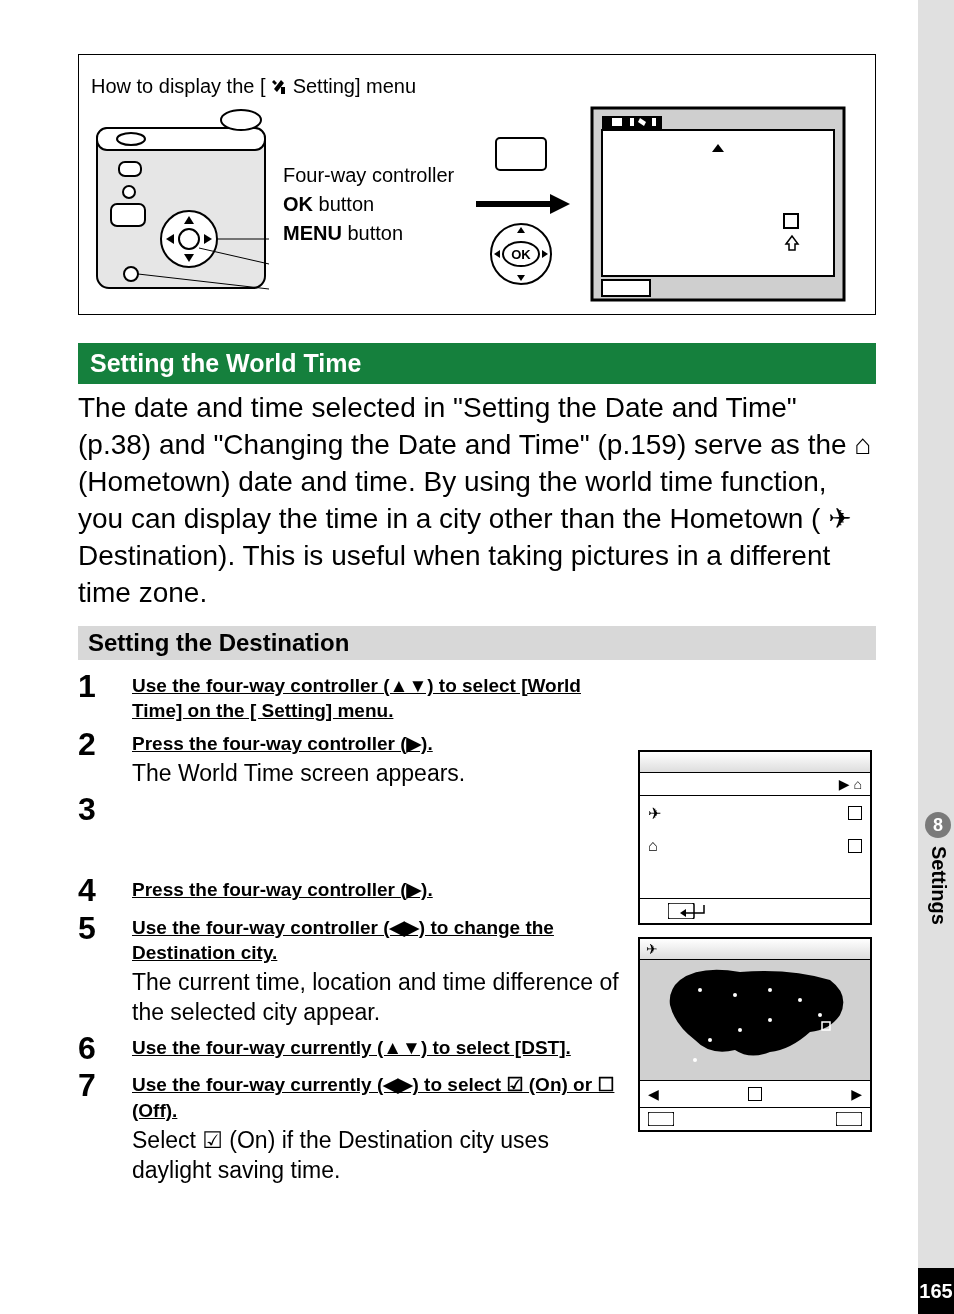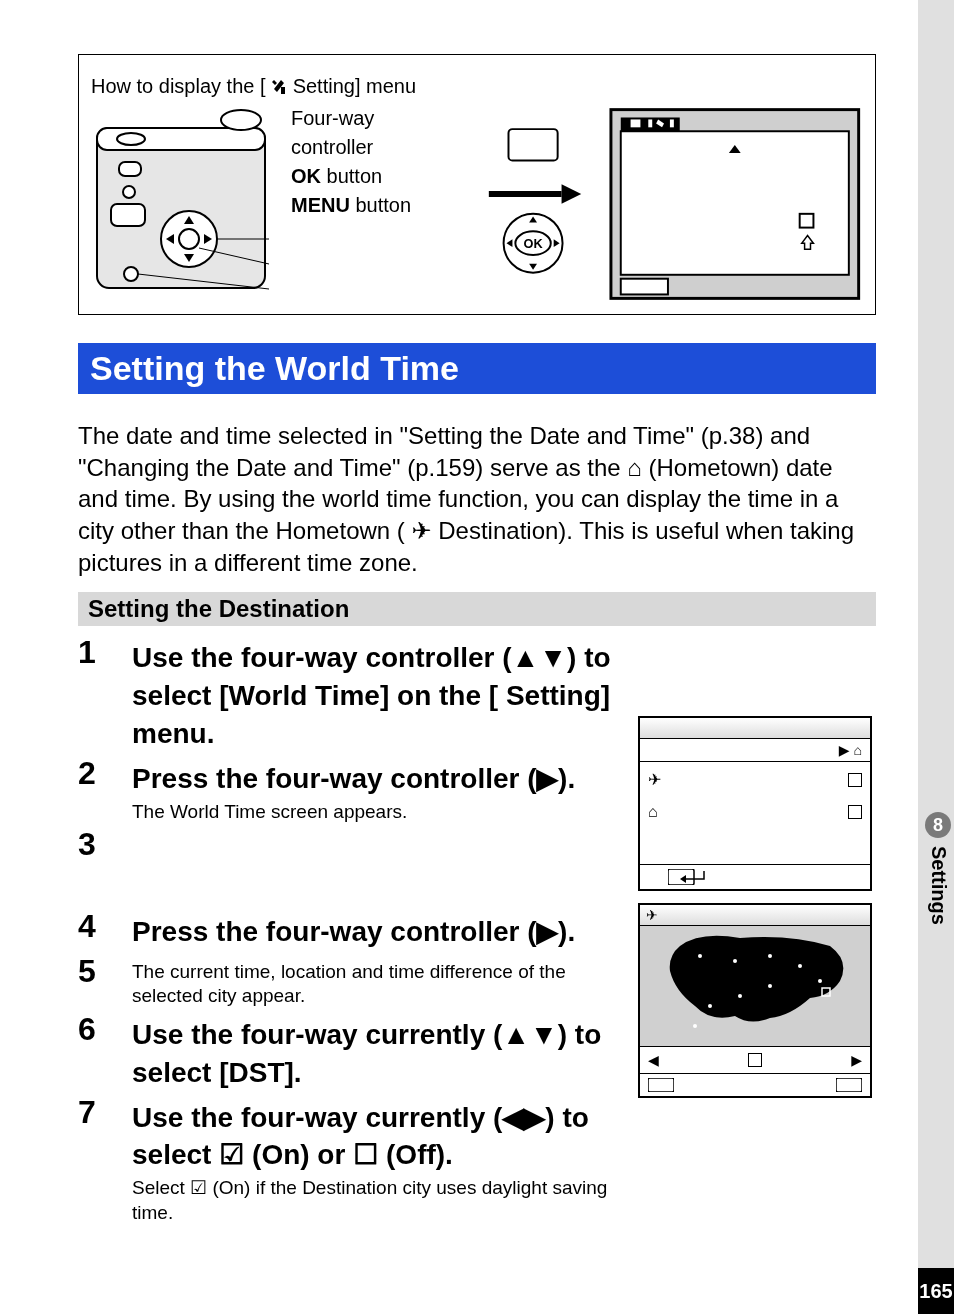--- a/index.html
+++ b/index.html
@@ -77,42 +77,42 @@
   }
   .howto-box {
     border: 1px solid #000;
     padding: 20px 12px 10px 12px;
   }
   .howto-title {
     font-size: 20px;
   }
   .howto-row {
     display: flex;
-    align-items: flex-start;
-    gap: 20px;
+    align-items: center;
+    gap: 12px;
     margin-top: 6px;
   }
   .camera-svg {
     flex: 0 0 auto;
   }
   .labels-col {
     font-size: 20px;
     line-height: 1.45;
   }
   .heading-bar {
-    background: #1d4ed8;
+    background: #15803d;
     color: #fff;
     font-weight: bold;
-    font-size: 34px;
+    font-size: 25px;
     padding: 6px 12px;
     margin-top: 28px;
   }
   .intro {
-    margin-top: 26px;
-    font-size: 24px;
+    margin-top: 6px;
+    font-size: 28px;
     line-height: 1.32;
   }
   .subheading-bar {
     background: #d8d8d8;
     font-weight: bold;
     padding: 3px 10px;
     margin-top: 14px;
     font-size: 24px;
   }
   .steps {
@@ -129,25 +129,26 @@
     width: 54px;
     line-height: 1.05;
     flex-shrink: 0;
   }
   .step-body {
     flex: 1;
     padding-top: 3px;
   }
   .step-title {
     font-weight: bold;
-    font-size: 28px;
+    font-size: 19px;
     line-height: 1.35;
+    text-decoration: underline;
   }
   .step-desc {
-    font-size: 19px;
+    font-size: 23px;
     line-height: 1.3;
     margin-top: 2px;
   }
   .steps-right-figs {
     float: right;
     width: 238px;
     margin-left: 12px;
   }
   .mini-screen {
     border: 2px solid #000;
@@ -390,20 +391,21 @@
       <div class="step">
         <div class="step-num">4</div>
         <div class="step-body" style="max-width:490px;">
           <div class="step-title">Press the four-way controller (▶).</div>
         </div>
       </div>
 
       <div class="step">
         <div class="step-num">5</div>
         <div class="step-body" style="max-width:490px;">
+          <div class="step-title">Use the four-way controller (◀▶) to change the Destination city.</div>
           <div class="step-desc">The current time, location and time difference of the selected city appear.</div>
         </div>
       </div>
 
       <div class="step">
         <div class="step-num">6</div>
         <div class="step-body">
           <div class="step-title">Use the four-way currently (▲▼) to select [DST].</div>
         </div>
       </div>

